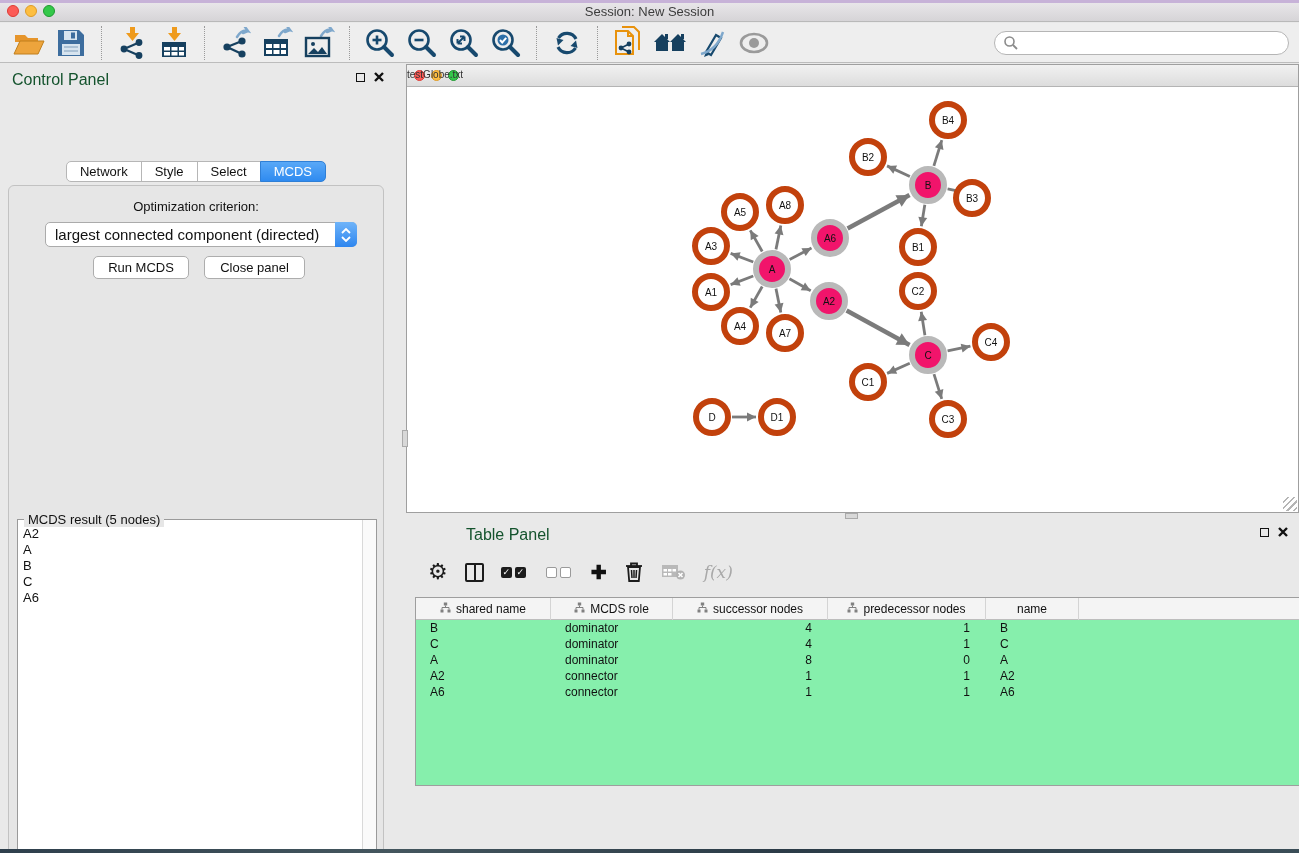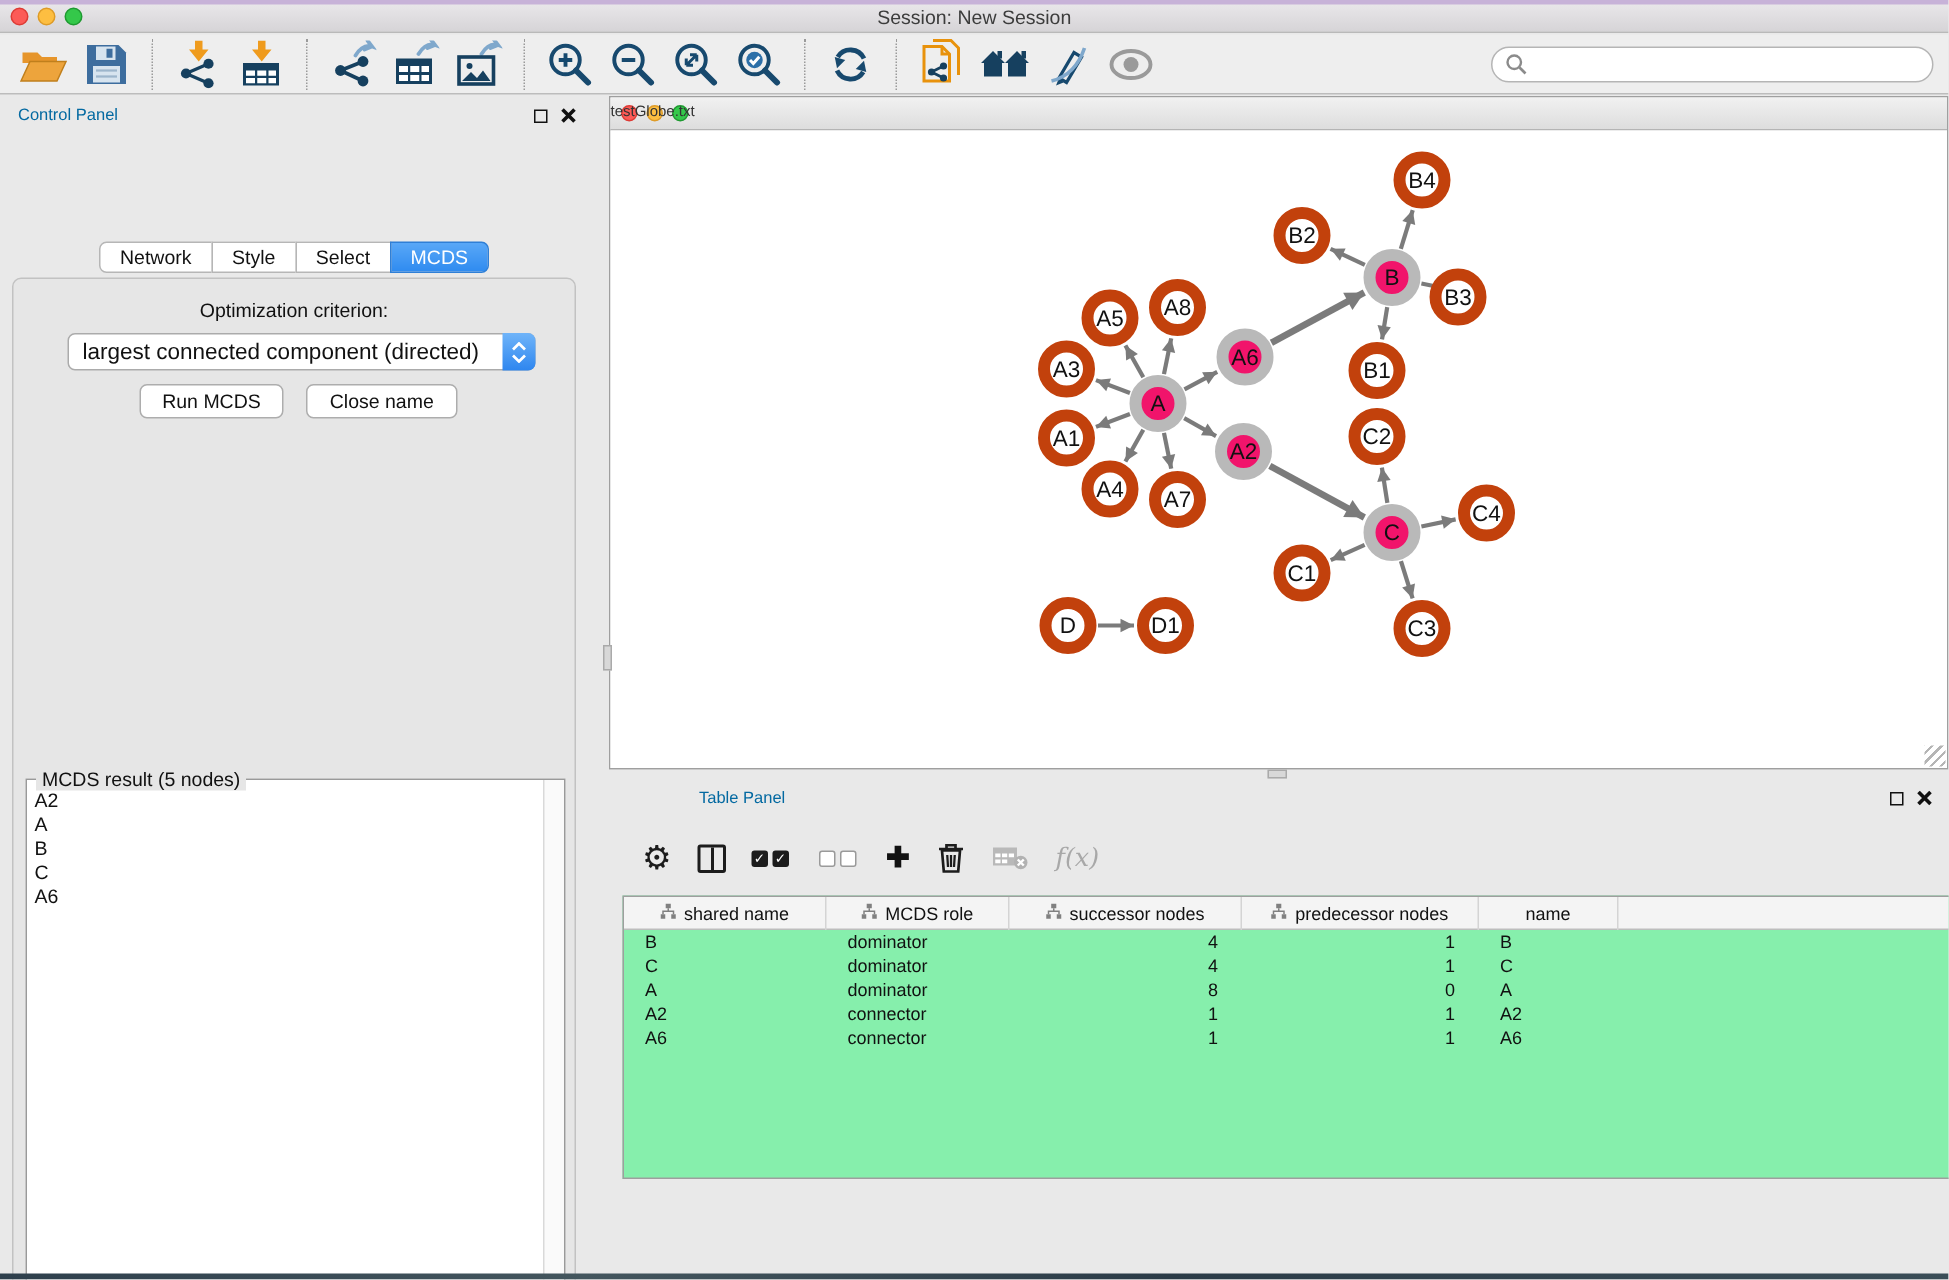--- a/index.html
+++ b/index.html
@@ -21,21 +21,21 @@
   
   .toolbar { position:absolute; left:0; top:23px; width:1299px; height:40px; background:#eeeeee;
     border-bottom:1px solid #bcbcbc; display:flex; align-items:center; padding-left:8px; }
   .tb-btn { width:38px; height:36px; display:flex; align-items:center; justify-content:center; margin:0 2px; }
   .tb-sep { width:0; height:34px; border-left:1px dotted #9a9a9a; margin:0 9px; }
   .search-box { position:absolute; right:10px; top:8px; width:295px; height:24px; background:#fff;
     border:1px solid #b5b5b5; border-radius:12px; display:flex; align-items:center; padding-left:8px; }
 
   
   .control-panel { position:absolute; left:0; top:65px; width:392px; height:750px; }
-  .panel-head { position:absolute; left:12px; top:6px; font-size:11px; color:#0369a1; }
+  .panel-head { position:absolute; left:12px; top:6px; font-size:16px; color:#14532d; }
   .panel-icons { position:absolute; right:8px; top:7px; display:flex; gap:9px; align-items:center; }
   .float-ic { width:9px; height:9px; border:1.5px solid #111; display:inline-block; }
   .ctl-tabs { position:absolute; left:0; top:96px; width:100%; display:flex; justify-content:center; }
   .seg { display:inline-flex; }
   .seg .tab { height:21px; padding:0 13px; display:flex; align-items:center; font-size:13px; color:#111;
     background:#fff; border:1px solid #b6b6b6; margin-left:-1px; cursor:default; }
   .seg .tab:first-child { border-radius:5px 0 0 5px; margin-left:0; }
   .seg .tab:last-child { border-radius:0 5px 5px 0; }
   .seg .tab.selected { background:linear-gradient(#59a8f7,#2f8bf0); color:#fff; border-color:#2f7fd6; }
   .ctl-content { position:absolute; left:8px; top:120px; width:376px; height:684px;
@@ -56,22 +56,22 @@
   .result-scroll { position:absolute; right:0; top:0; bottom:0; width:14px; background:#fafafa; border-left:1px solid #d9d9d9; }
 
   
   .net-window { position:absolute; left:406px; top:64px; width:893px; height:449px;
     border:1px solid #9f9f9f; background:#fff; }
   .net-titlebar { position:absolute; left:0; top:0; width:100%; height:22px;
     background:linear-gradient(#f1f1f1,#dddddd); border-bottom:1px solid #b4b4b4; }
   .net-title { position:absolute; left:0; right:0; top:4px; text-align:left; font-size:10px; color:#333; }
   .net-area { position:absolute; left:0; top:22px; width:891px; height:425px; background:#fff; overflow:hidden; }
   .net-area svg.edges { position:absolute; left:0; top:0; }
-  .node { position:absolute; width:38px; height:38px; border-radius:50%; background:#fff; border:8px solid #c2410c;
-    display:flex; align-items:center; justify-content:center; font-size:15px; color:#111; }
+  .node { position:absolute; width:38px; height:38px; border-radius:50%; background:#fff; border:6px solid #c2410c;
+    display:flex; align-items:center; justify-content:center; font-size:10px; color:#111; }
   .node.hl { background:#f1146b; border-color:#b9b9b9; }
   .grip { position:absolute; right:1px; bottom:1px; width:14px; height:14px;
     background:repeating-linear-gradient(135deg, transparent 0 3px, #b5b5b5 3px 4.5px); }
   .stub-v { position:absolute; left:402px; top:430px; width:6px; height:17px; background:#d8d8d8; border:1px solid #aaa; }
   .stub-h { position:absolute; left:845px; top:513px; width:13px; height:6px; background:#d8d8d8; border:1px solid #aaa; }
 
   
   .table-panel { position:absolute; left:406px; top:520px; width:893px; height:296px; }
   .tbl-toolbar { position:absolute; left:10px; top:34px; height:36px; display:flex; align-items:center; gap:17px; padding-left:12px; }
   .tico { display:flex; align-items:center; justify-content:center; }
@@ -296,21 +296,21 @@
         <span class="stepper">
           <svg width="10" height="6" viewBox="0 0 10 6">
               <path d="M1,5 L5,1 L9,5" fill="none" stroke="#fff" stroke-width="1.8"></path>
             </svg>
           <svg width="10" height="6" viewBox="0 0 10 6">
               <path d="M1,1 L5,5 L9,1" fill="none" stroke="#fff" stroke-width="1.8"></path>
             </svg>
         </span>
       </div>
       <div class="btn" style="left:84px; top:70px; width:96px;">Run MCDS</div>
-      <div class="btn" style="left:195px; top:70px; width:101px;">Close name</div>
+      <div class="btn" style="left:195px; top:70px; width:101px;">Close panel</div>
       <div class="result-box">
         <div class="result-legend">MCDS result (5 nodes)</div>
         <div class="result-list" id="mcds-list">
             <div>A2</div>
             <div>A</div>
             <div>B</div>
             <div>C</div>
             <div>A6</div>
           </div>
         <div class="result-scroll"></div>

